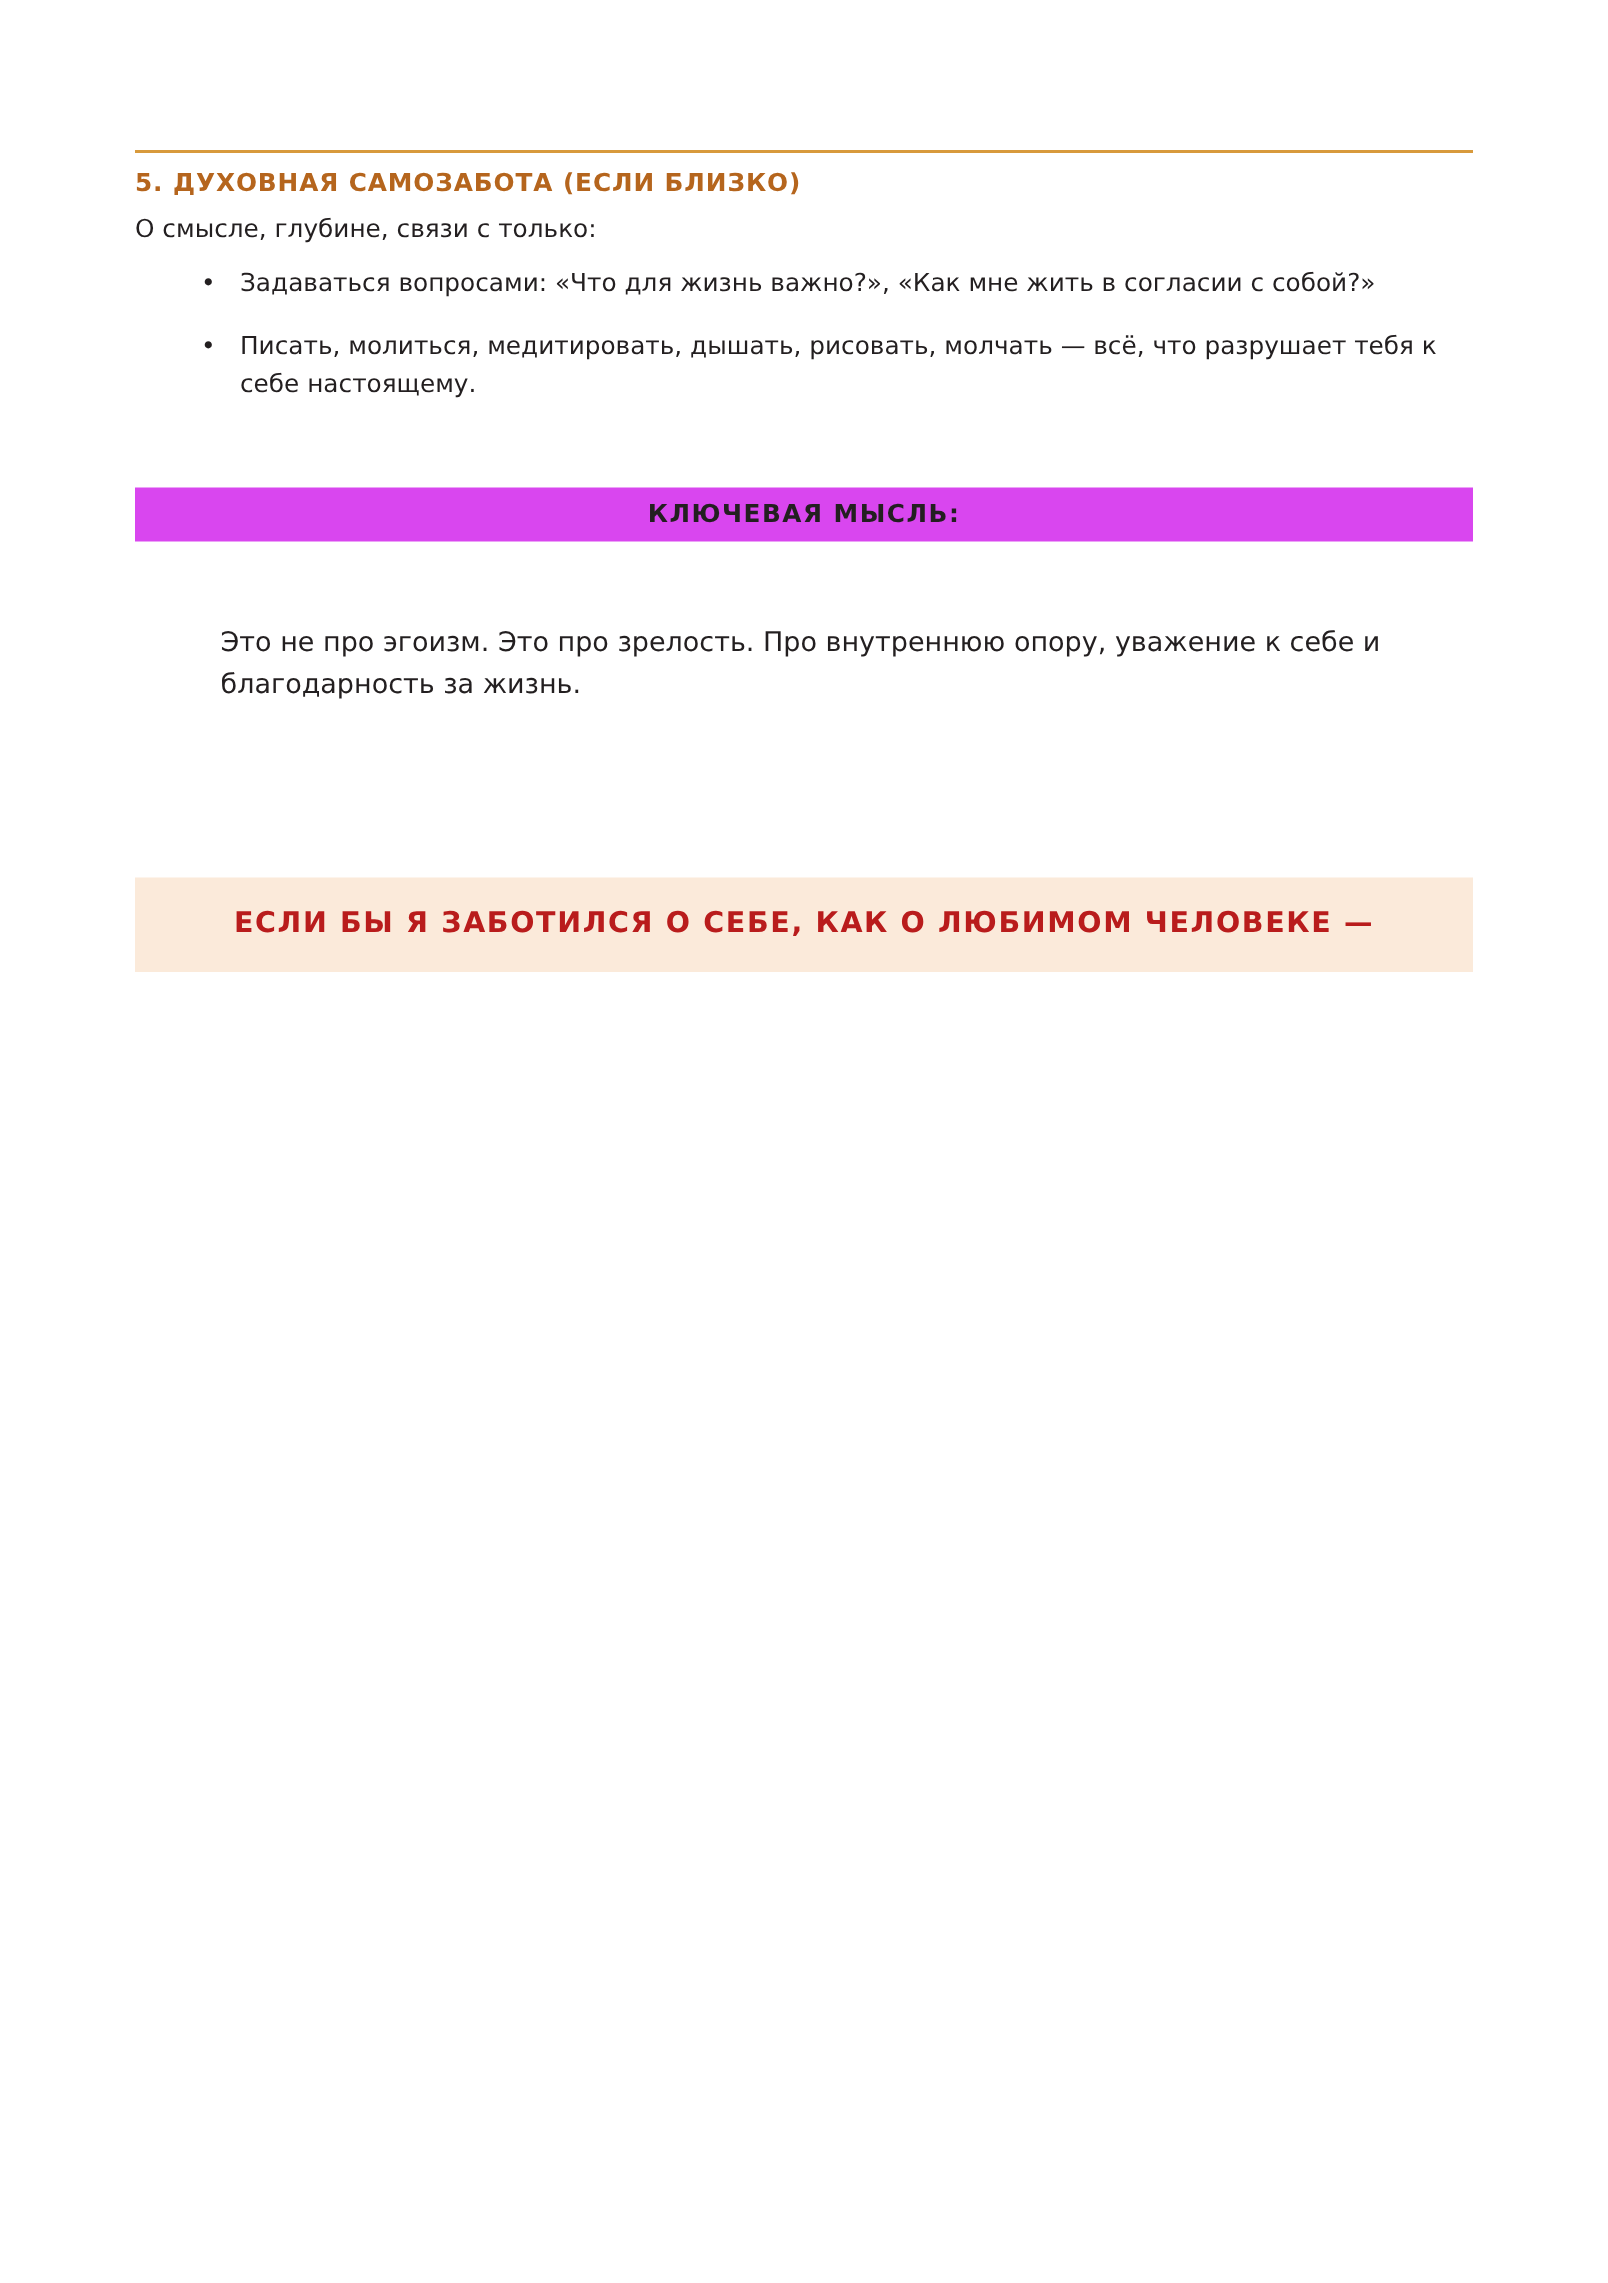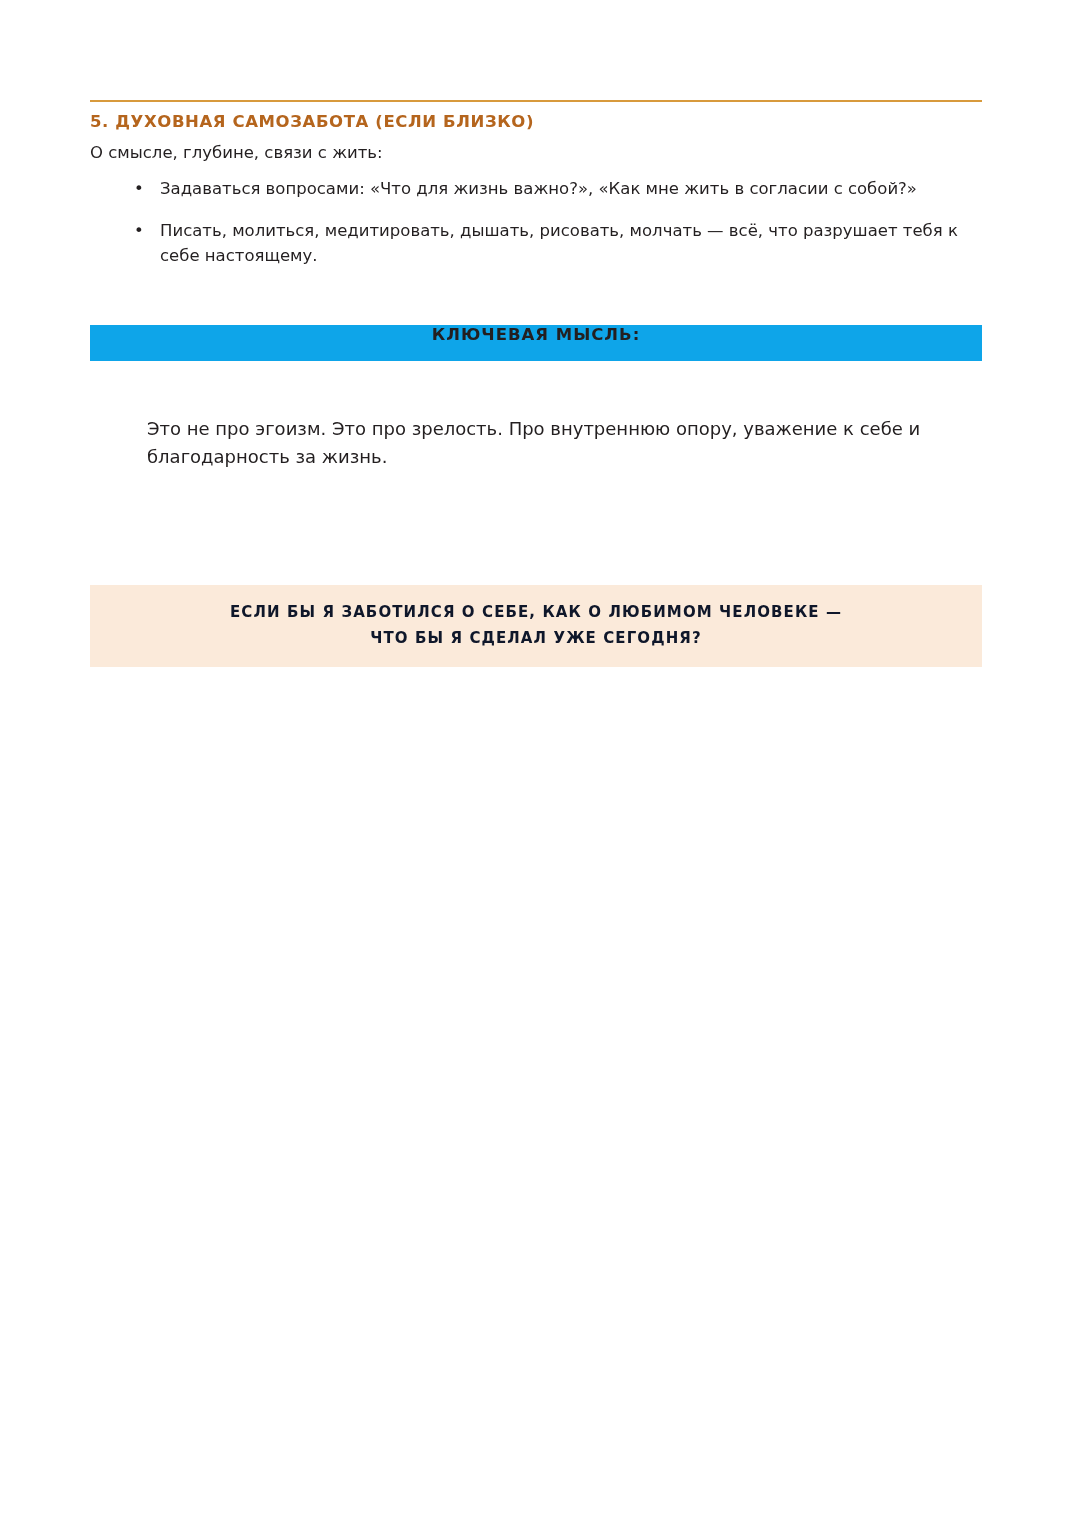--- a/index.html
+++ b/index.html
@@ -69,24 +69,25 @@
   ul.bullets li::before {
     content: "•";
     position: absolute;
     left: 44px;
     top: 0;
     font-size: 16.5px;
     color: #231f20;
   }
   .key-banner {
     margin-top: 56px;
-    background: #0ea5e9;
+    background: #d946ef;
     width: 892px;
     height: 36px;
     display: flex;
+    align-items: center;
     justify-content: center;
   }
   .key-banner-text {
     font-size: 16.5px;
     font-weight: bold;
     letter-spacing: 1px;
     color: #231f20;
   }
   .key-body {
     margin-top: 14px;
@@ -106,53 +107,52 @@
     width: 790px;
   }
   .question-banner {
     margin-top: 114px;
     background: #fbeada;
     width: 892px;
     padding: 14px 0 16px 0;
     text-align: center;
   }
   .question-line {
-    font-size: 15px;
+    font-size: 19px;
     font-weight: bold;
     letter-spacing: 1.1px;
-    color: #0f172a;
+    color: #b91c1c;
     line-height: 1.75;
   }
 </style>
 </head>
 <body>
 
 <div class="page">
   <div class="content">
 
     <div class="section-rule"></div>
 
     <h2 class="section-heading">
       <span class="num">5.</span>
       <span>ДУХОВНАЯ САМОЗАБОТА (ЕСЛИ БЛИЗКО)</span>
     </h2>
 
-    <p class="lead">О смысле, глубине, связи с жить:</p>
+    <p class="lead">О смысле, глубине, связи с только:</p>
 
     <ul class="bullets">
       <li>Задаваться вопросами: «Что для жизнь важно?», «Как мне жить в согласии с собой?»</li>
       <li>Писать, молиться, медитировать, дышать, рисовать, молчать — всё, что разрушает тебя к себе настоящему.</li>
     </ul>
 
     <div class="key-banner">
       <span class="key-banner-text">КЛЮЧЕВАЯ МЫСЛЬ:</span>
     </div>
 
 
     <p class="key-note">Это не про эгоизм. Это про зрелость. Про внутреннюю опору, уважение к себе и благодарность за жизнь.</p>
 
     <div class="question-banner">
       <div class="question-line">ЕСЛИ БЫ Я ЗАБОТИЛСЯ О СЕБЕ, КАК О ЛЮБИМОМ ЧЕЛОВЕКЕ —</div>
-      <div class="question-line">ЧТО БЫ Я СДЕЛАЛ УЖЕ СЕГОДНЯ?</div>
     </div>
 
   </div>
 </div>
 
 </body></html>

